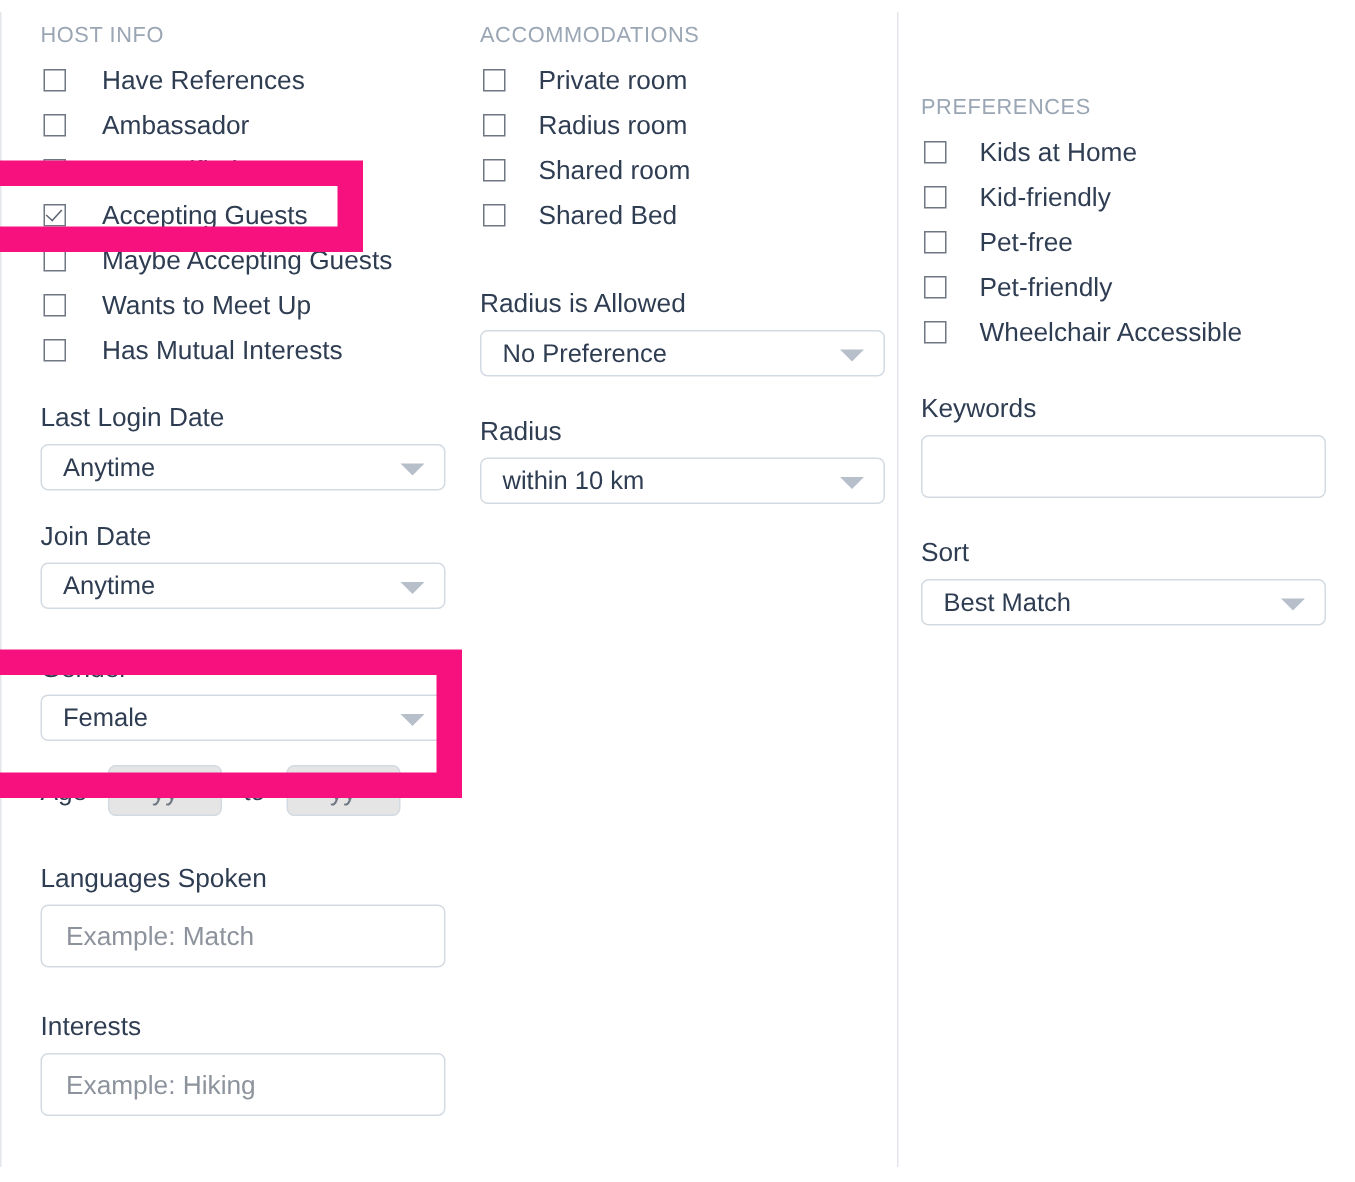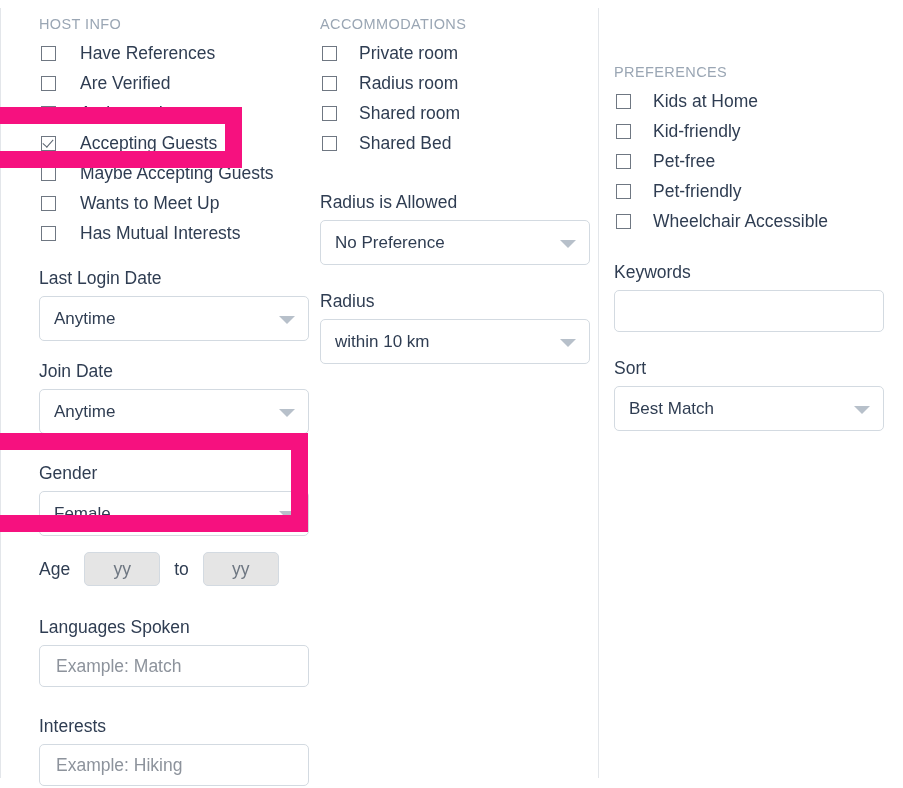--- a/index.html
+++ b/index.html
@@ -16,21 +16,21 @@
     height: 788px;
     background: #ffffff;
   }
 
   
   .col {
     position: absolute;
     top: 0;
     height: 788px;
   }
-  .col-host  { left: 16px;   width: 306px; }
+  .col-host  { left: 4px;   width: 306px; }
   .col-acc   { left: 306px; width: 293px; }
   .col-pref  { left: 599px; width: 304px; margin-top: 48px; }
 
   .divider {
     position: absolute;
     top: 8px;
     width: 1px;
     height: 770px;
     background: #e3e6ea;
   }
@@ -85,21 +85,21 @@
   .field-label {
     font-size: 17.5px;
     color: #2f3d52;
     margin-bottom: 7px;
   }
   .grp { margin-top: 20px; }
 
   
   .sel {
     position: relative;
-    height: 45px;
+    height: 31px;
     border: 1px solid #d3dae1;
     border-radius: 5px;
     background: #fff;
     display: flex;
     align-items: center;
   }
   .sel .val {
     font-size: 17px;
     color: #2f3d52;
     padding-left: 14px;
@@ -191,25 +191,25 @@
   <div class="col col-host">
     <div class="col-inner">
       <div class="section-head">HOST INFO</div>
 
       <div class="cb-row">
         <span class="cb-box"></span>
         <span class="cb-label">Have References</span>
       </div>
       <div class="cb-row">
         <span class="cb-box"></span>
+        <span class="cb-label">Ambassador</span>
+      </div>
+      <div class="cb-row">
+        <span class="cb-box"></span>
         <span class="cb-label">Are Verified</span>
-      </div>
-      <div class="cb-row">
-        <span class="cb-box"></span>
-        <span class="cb-label">Ambassador</span>
       </div>
       <div class="cb-row">
         <span class="cb-box checked"></span>
         <span class="cb-label">Accepting Guests</span>
       </div>
       <div class="cb-row">
         <span class="cb-box"></span>
         <span class="cb-label">Maybe Accepting Guests</span>
       </div>
       <div class="cb-row">

